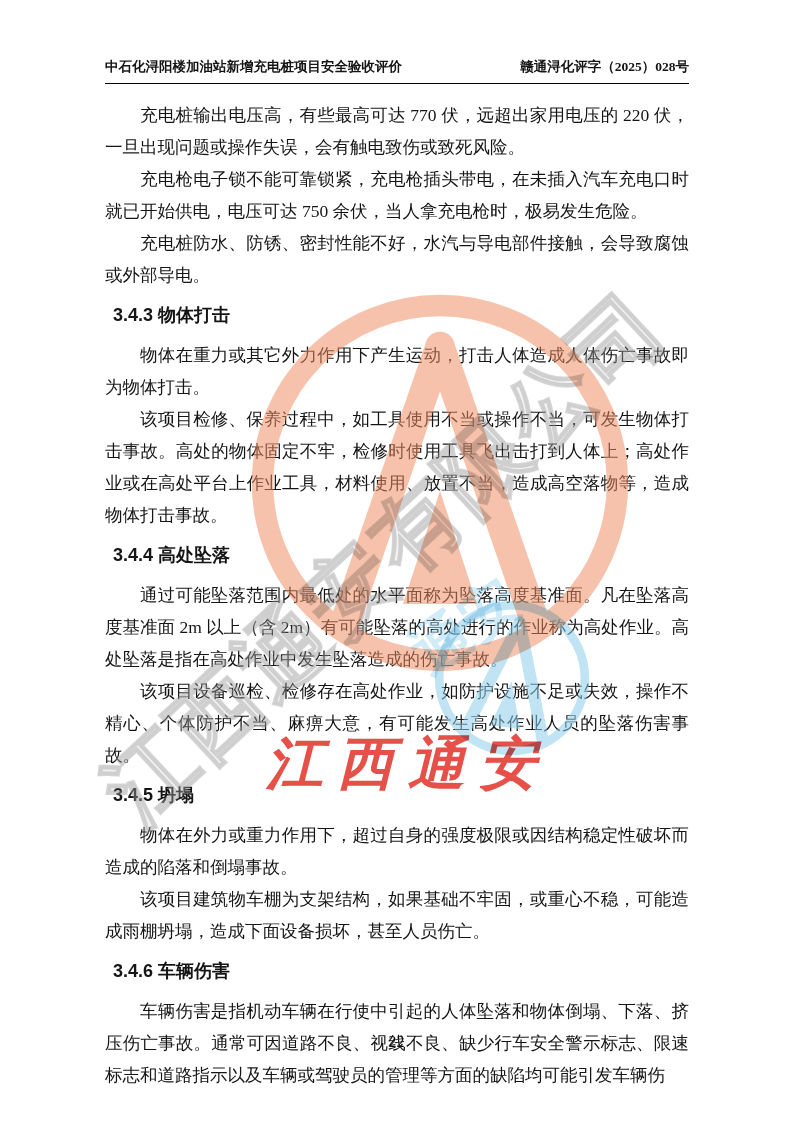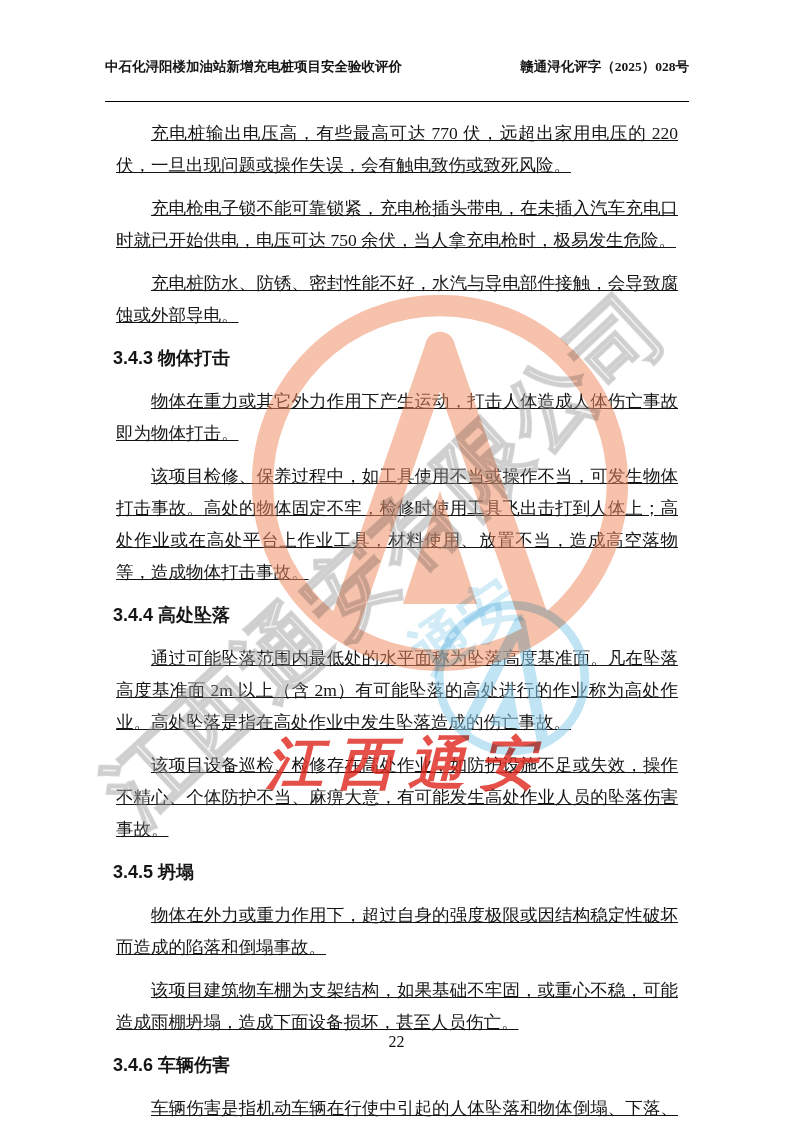--- a/index.html
+++ b/index.html
@@ -16,32 +16,31 @@
     position:absolute;
     left:105px;top:58px;
     width:584px;
   }
   .header{
     display:flex;
     justify-content:space-between;
     align-items:flex-end;
     font-size:13.5px;
     font-weight:600;
-    padding-bottom:25px;
+    padding-bottom:7px;
     border-bottom:1.6px solid #000;
     font-family:"Liberation Serif","DejaVu Serif",serif;
   }
   .body-text{margin-top:15px;}
   .para{
-    margin:11px;
+    margin:0;
     font-size:17.5px;
     line-height:32px;
     text-align:justify;
     text-indent:2em;
-    text-decoration:underline;
   }
   .heading{
     margin:8px;
     font-size:18px;
     line-height:32px;
     font-weight:700;
     font-family:Liberation Sans, sans-serif;
     text-indent:0;
   }
   .page-number{

